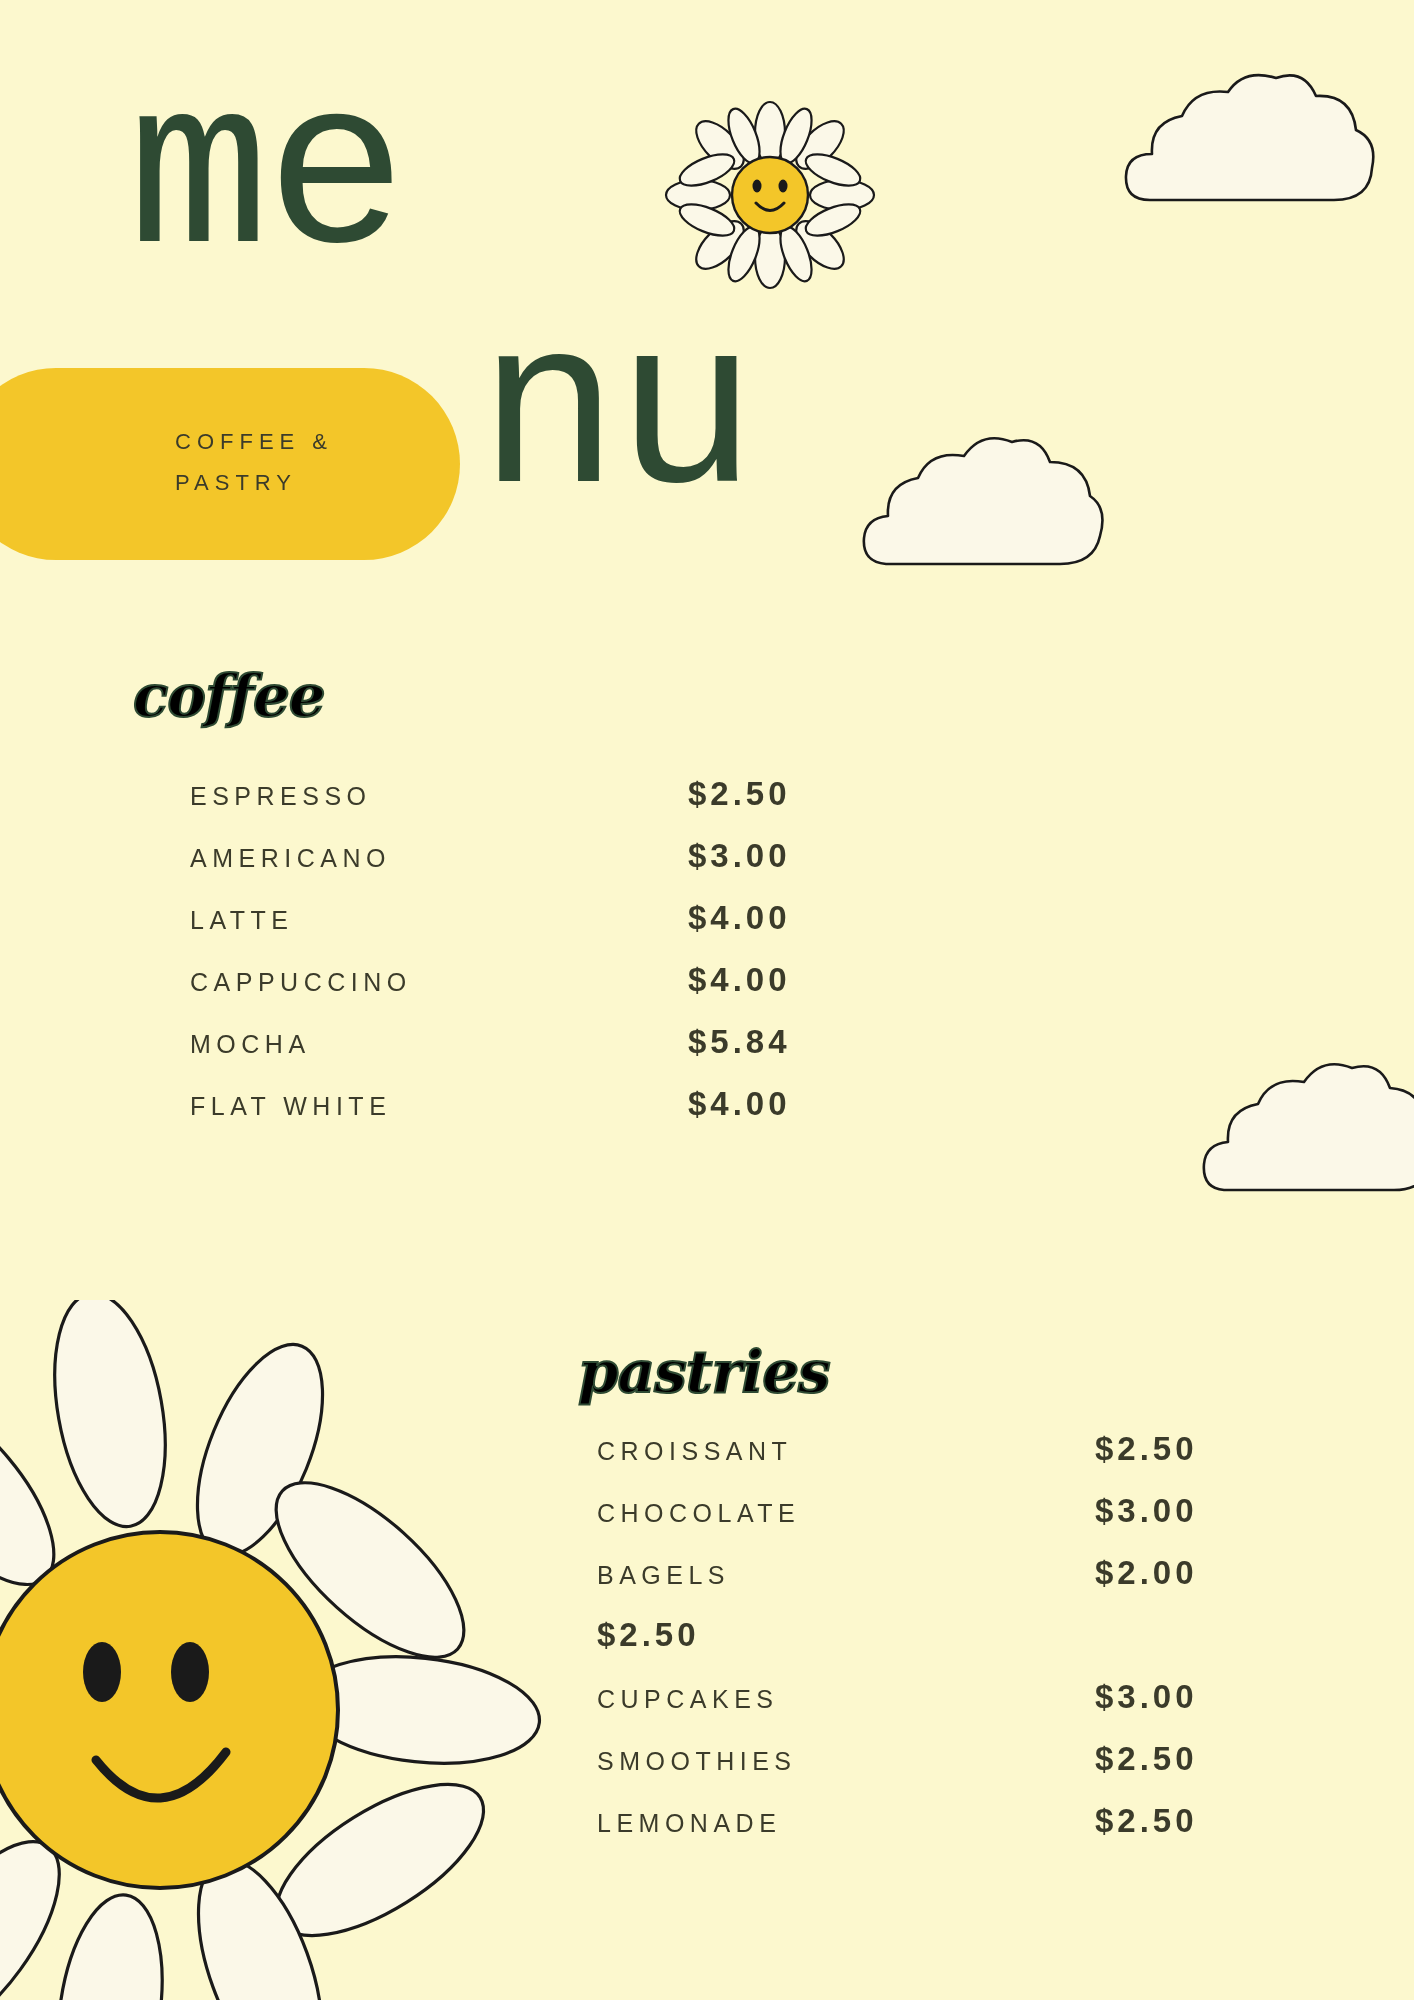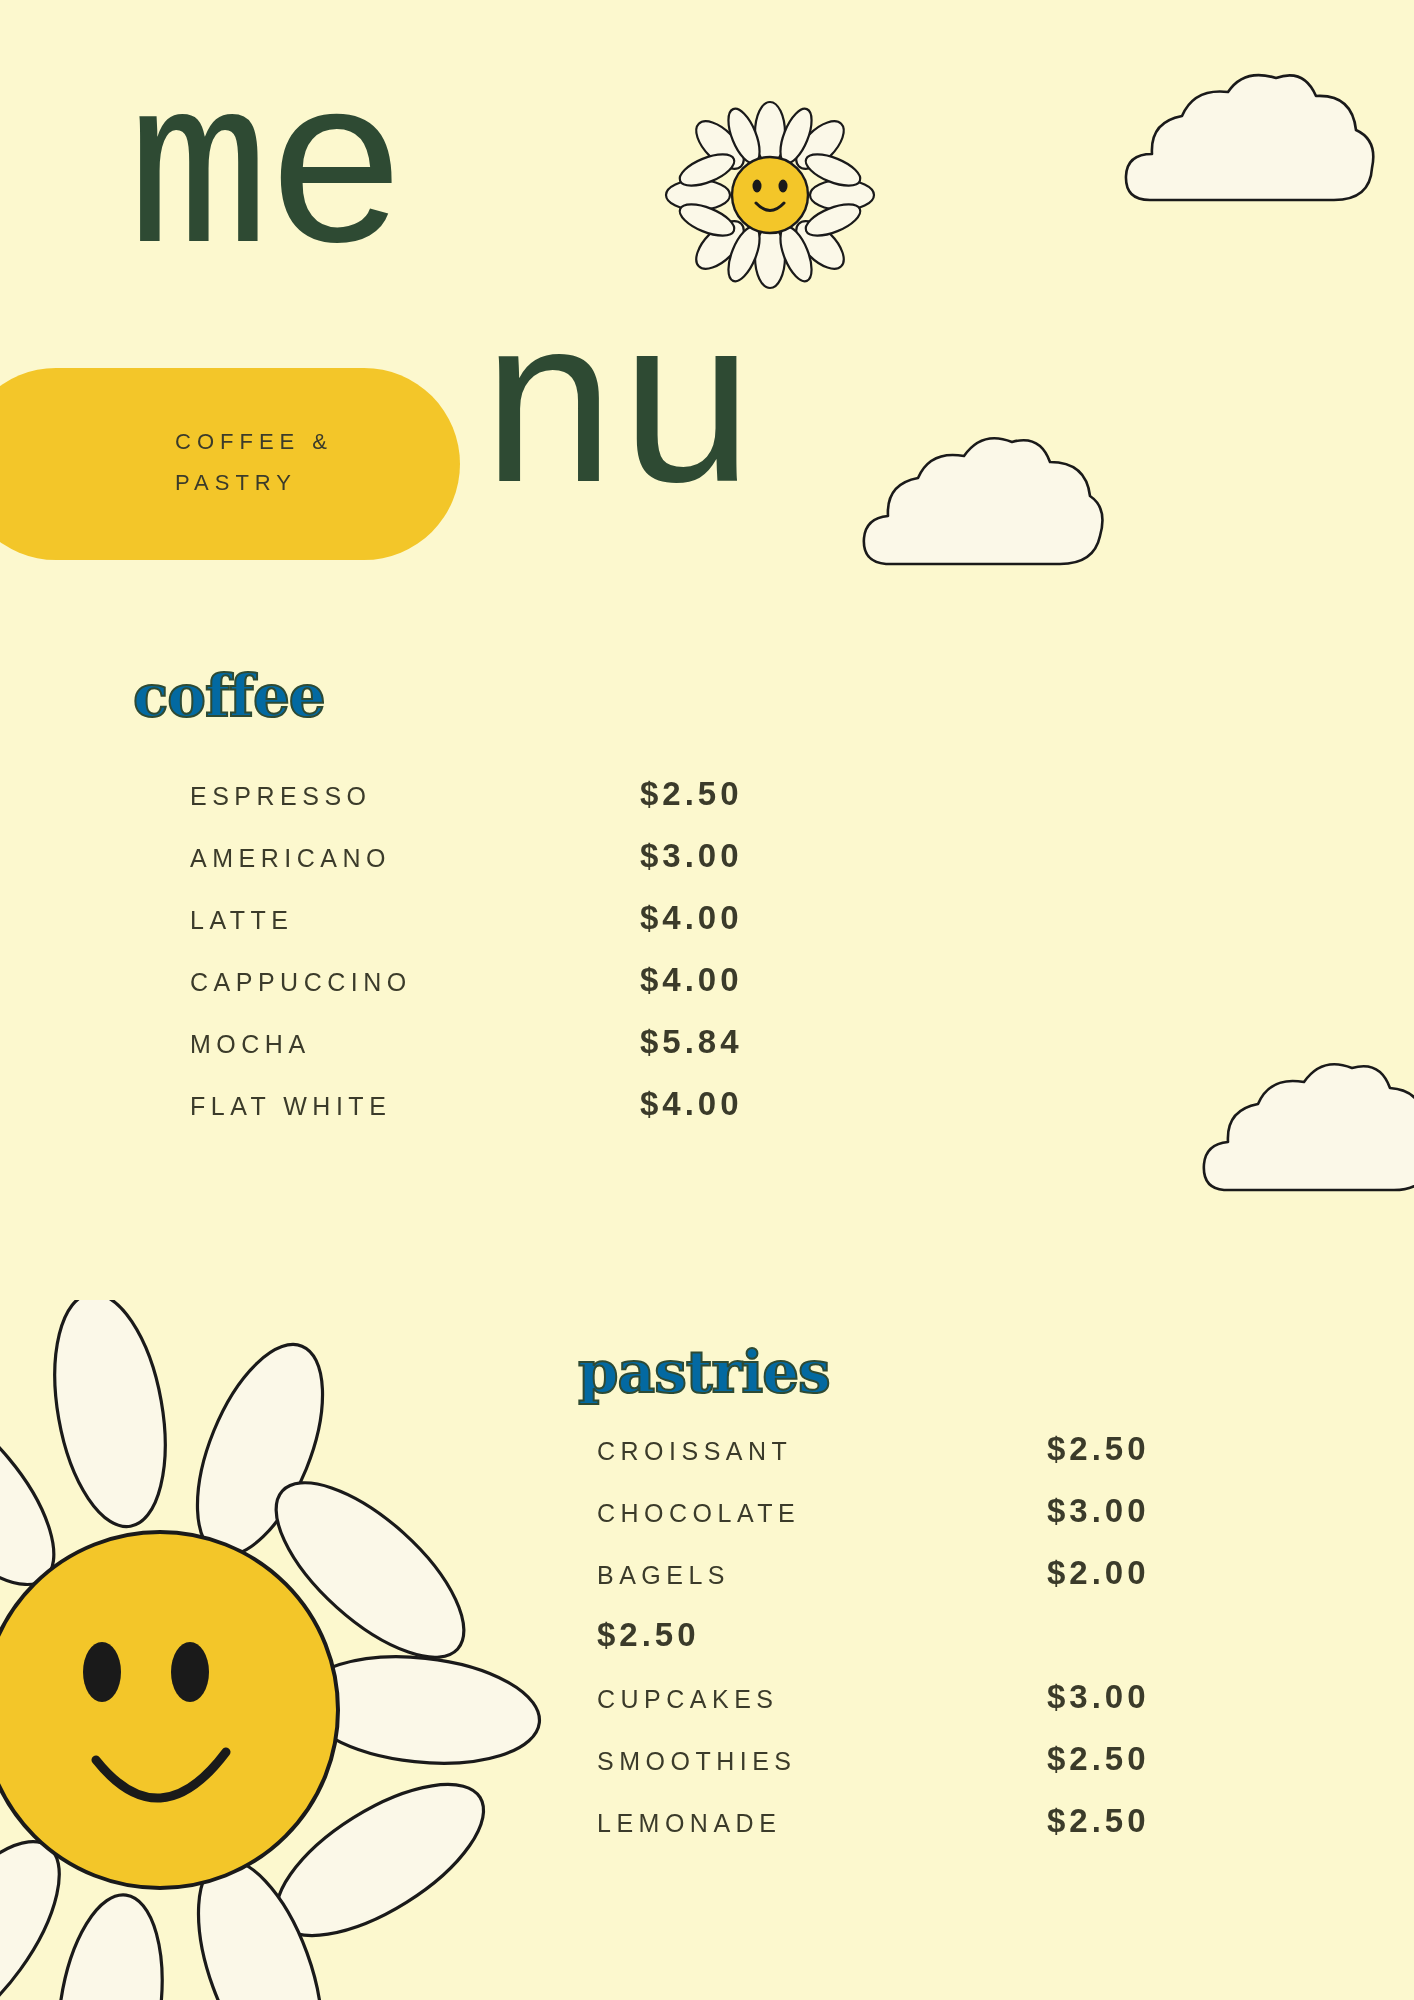--- a/index.html
+++ b/index.html
@@ -66,39 +66,41 @@
     letter-spacing: 6px;
     line-height: 1.85;
     font-weight: 500;
   }
 
   
   .section-heading {
     position: absolute;
     font-family: "DejaVu Serif", "Liberation Serif", serif;
     font-weight: bold;
+    font-style: italic;
     font-size: 58px;
-    color: #0369a1;
+    color: #000000;
     -webkit-text-stroke: 2px #2E4A33;
     letter-spacing: -1px;
   }
   .heading-coffee { left: 133px; top: 662px; }
   .heading-pastries { left: 578px; top: 1338px; }
 
   
   .menu-list {
     position: absolute;
   }
   .list-coffee { left: 190px; top: 775px; width: 620px; }
   .list-pastries { left: 597px; top: 1430px; width: 620px; }
 
   .menu-row {
     display: flex;
     align-items: baseline;
     margin-bottom: 24px;
+    gap: 48px;
   }
   .item-name {
     width: 450px;
     font-size: 25px;
     letter-spacing: 5.5px;
     color: #3B3B2A;
     font-weight: 400;
     white-space: nowrap;
   }
   .item-price {

